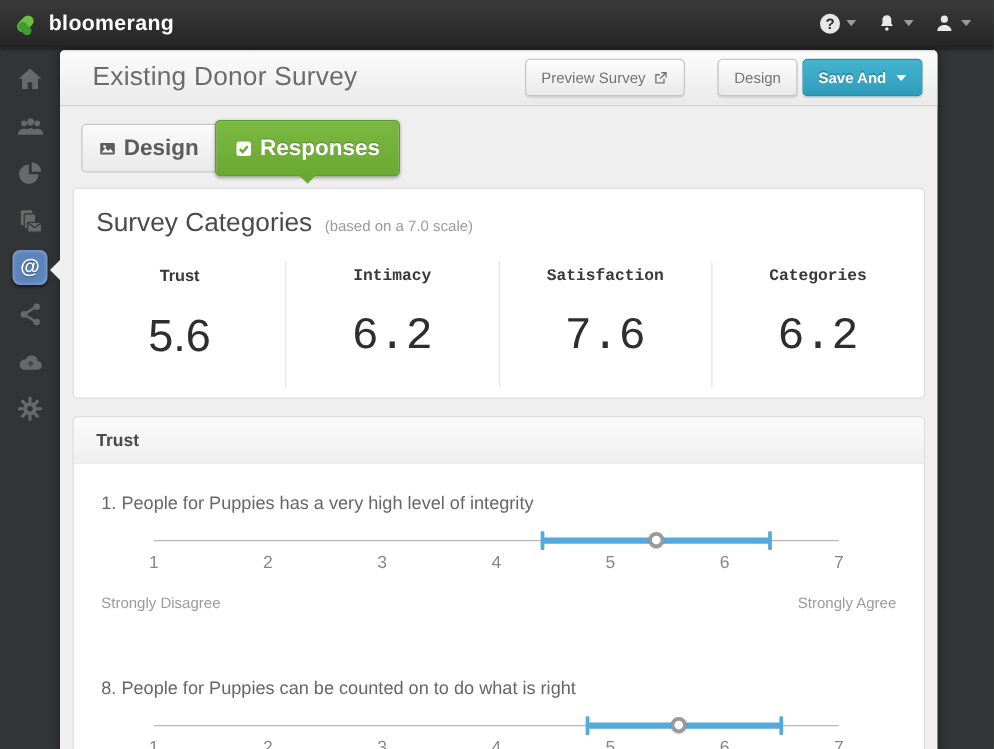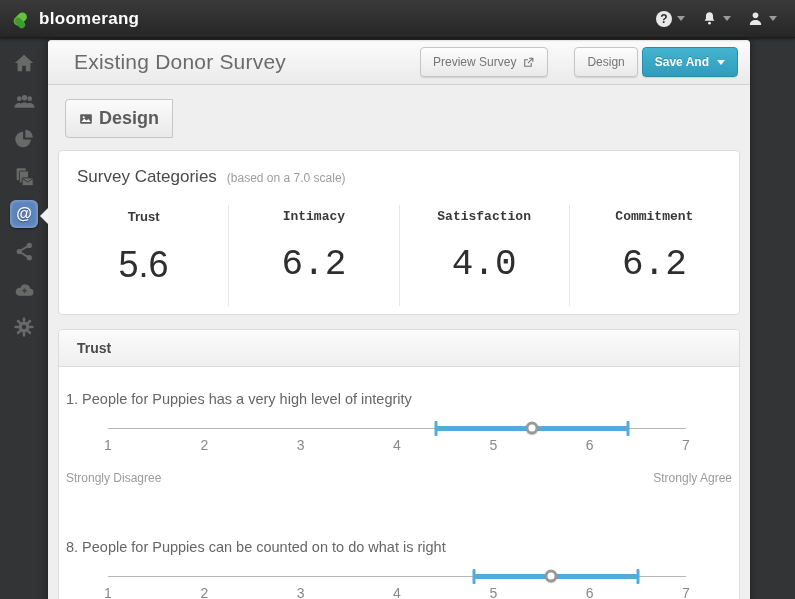--- a/index.html
+++ b/index.html
@@ -70,34 +70,34 @@
     box-shadow:0 1px 3px rgba(0,0,0,.35); }
   .tab.active::after { content:""; position:absolute; left:50%; bottom:-7px;
     transform:translateX(-50%); width:0; height:0;
     border-left:7px solid transparent; border-right:7px solid transparent;
     border-top:7px solid var(--tab_green_dark,#69a832); }
 
   
   .panel { background:#fff; border:1px solid #dcdcdc; border-radius:4px;
     margin:0 10px 14px 10px; }
   .cat-head { padding:16px 18px 4px; display:flex; align-items:baseline; }
-  .cat-title { font-size:17px; color:#4a4a4a; }
+  .cat-title { font-size:21px; color:#4a4a4a; }
   .cat-sub { font-size:12px; color:#9c9c9c; margin-left:10px; }
   .cat-row { display:flex; padding:14px 0 8px; }
   .cat-col { flex:1; text-align:center; padding:4px 0 20px; }
   .cat-col + .cat-col { border-left:1px solid #e6e6e6;font-family:Liberation Mono, monospace; }
   .cat-label { font-size:13px; font-weight:bold; color:#383838; }
   .cat-value { font-size:36px; color:#2e2e2e; margin-top:20px; }
 
   .section-panel { border-radius:4px 4px 0 0; margin-bottom:0; }
   .section-head { padding:10px 18px; font-size:14px; font-weight:bold; color:#4a4a4a;
     background:linear-gradient(#fbfbfb,#efefef); border-bottom:1px solid #dcdcdc;
     border-radius:4px 4px 0 0; }
 
-  .question { padding:24px 7px 0; }
+  .question { padding:24px 22px 0; }
   .q-text { font-size:14.5px; color:#666; }
   .slider-wrap { position:relative; height:42px; margin:8px 46px 0 42px; }
   .track { position:absolute; left:0; right:0; top:13px; height:1px; background:#b7b7b7; }
   .range { position:absolute; top:11px; height:5px; border-radius:2px;
     background:var(--slider_blue,#54a9dd); }
   .cap { position:absolute; top:6px; width:3px; height:15px; border-radius:1px;
     background:var(--slider_blue,#54a9dd); transform:translateX(-50%); }
   .marker { position:absolute; top:13px; width:13px; height:13px; border-radius:50%;
     background:#fff; border:3px solid #999; transform:translate(-50%,-50%);
     box-shadow:0 1px 1px rgba(0,0,0,.15); cursor:pointer; }
@@ -230,42 +230,49 @@
 
   <div class="tabs">
     <div class="tab">
       <svg width="14" height="14" viewBox="0 0 24 24">
         <rect x="2" y="4" width="20" height="16" rx="1.5" fill="#5c5c5c"></rect>
         <path d="M4 17 l5-6 4 4 3-3 4 5 z" fill="#fff"></path>
           <circle cx="8" cy="9" r="1.8" fill="#fff"></circle>
       </svg>
       <span>Design</span>
     </div>
+    <div class="tab active">
+      <svg width="14" height="14" viewBox="0 0 24 24">
+        <rect x="2" y="2" width="20" height="20" rx="4" fill="#fff"></rect>
+        <path d="M6.5 12.5 l4 4 7-8" stroke="#69a832" stroke-width="3.2" fill="none"></path>
+      </svg>
+      <span>Responses</span>
+    </div>
   </div>
 
   <div class="panel">
     <div class="cat-head">
       <span class="cat-title">Survey Categories</span>
       <span class="cat-sub">(based on a 7.0 scale)</span>
     </div>
     <div class="cat-row">
       <div class="cat-col">
         <div class="cat-label">Trust</div>
         <div class="cat-value">5.6</div>
       </div>
       <div class="cat-col">
         <div class="cat-label">Intimacy</div>
         <div class="cat-value">6.2</div>
       </div>
       <div class="cat-col">
         <div class="cat-label">Satisfaction</div>
-        <div class="cat-value">4.0</div>
+        <div class="cat-value">7.6</div>
       </div>
       <div class="cat-col">
-        <div class="cat-label">Commitment</div>
+        <div class="cat-label">Categories</div>
         <div class="cat-value">6.2</div>
       </div>
     </div>
   </div>
 
   <div class="panel section-panel">
     <div class="section-head">Trust</div>
 
     <div class="question">
       <div class="q-text">1. People for Puppies has a very high level of integrity</div>

